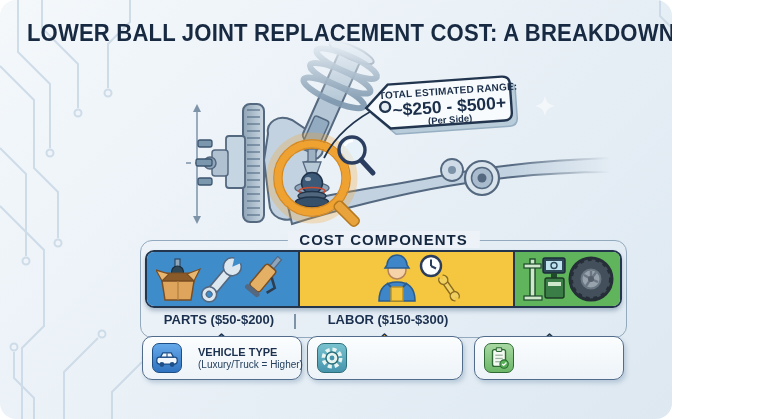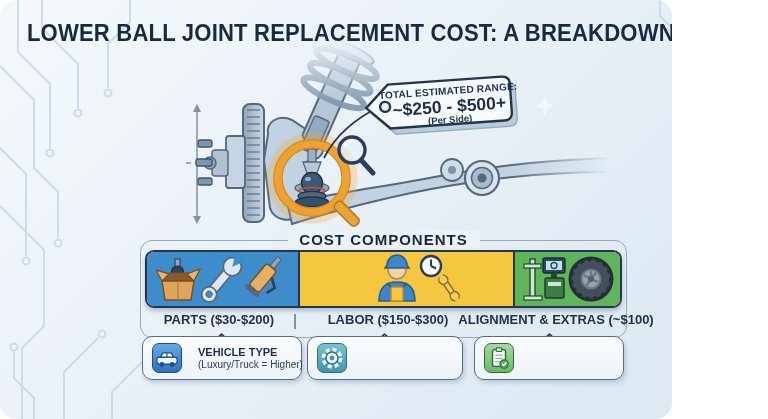--- a/index.html
+++ b/index.html
@@ -293,23 +293,22 @@
                 <line x1="73" y1="24" x2="66" y2="20"></line>
               <line x1="73" y1="24" x2="78" y2="17.5"></line>
             </g>
             <circle cx="73" cy="24" r="3" fill="#55606c"></circle>
           </g>
         </svg>
       </div>
     </div>
 
     <div class="bar-labels">
-      <span class="bl" style="left:78px">PARTS ($30-$200)</span>
+      <span class="bl" style="left:78px">PARTS ($50-$200)</span>
       <span class="bl" style="left:247px">LABOR ($150-$300)</span>
-      <span class="bl" style="left:415px">ALIGNMENT &amp; EXTRAS (~$100)</span>
       <span class="bl-div" style="left:153px"></span>
     </div>
   </div>
 
   <svg class="arrow" style="left:208px" width="27" height="28" viewBox="0 0 27 28">
     <polygon points="13.5,1 26,12.5 19,12.5 19,27 8,27 8,12.5 1,12.5" fill="#3f8ccb" stroke="#22354f" stroke-width="1.6" stroke-linejoin="round"></polygon>
   </svg>
   <svg class="arrow" style="left:371px" width="27" height="28" viewBox="0 0 27 28">
     <polygon points="13.5,1 26,12.5 19,12.5 19,27 8,27 8,12.5 1,12.5" fill="#f3b52c" stroke="#22354f" stroke-width="1.6" stroke-linejoin="round"></polygon>
   </svg>

